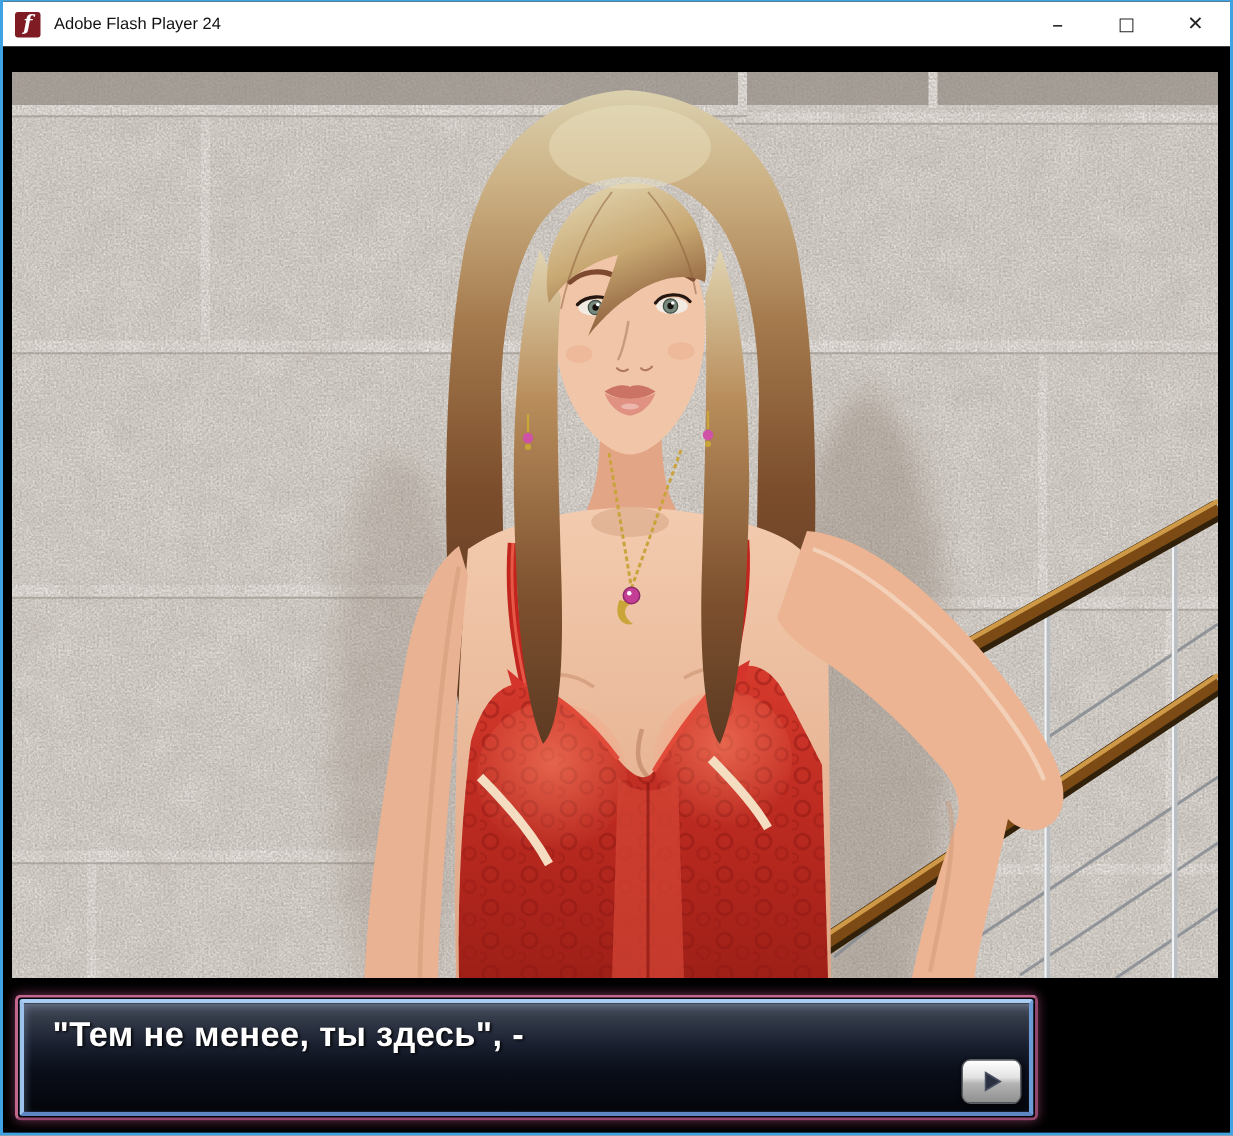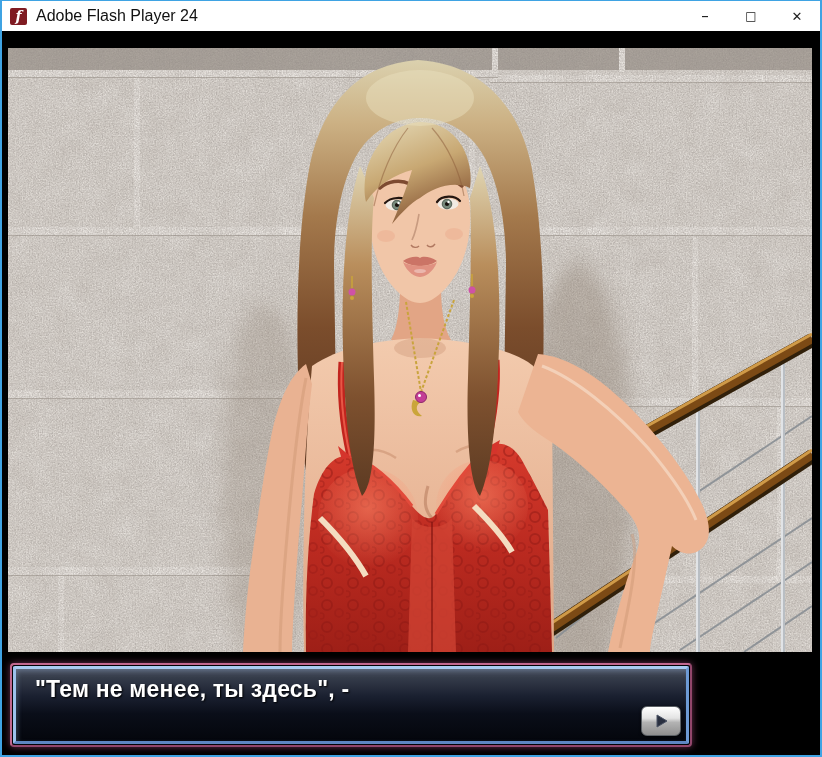--- a/index.html
+++ b/index.html
@@ -10,21 +10,21 @@
   }
   
   .titlebar{
     position:relative;height:30px;background:#ffffff;display:flex;align-items:center;
   }
   .flash-icon{
     width:17px;height:17px;margin-left:8px;background:#7f1b22;border-radius:2px;
     color:#fff;font-family:"DejaVu Serif",serif;font-style:italic;font-weight:bold;
     font-size:14px;line-height:16px;text-align:center;flex:0 0 auto;
   }
-  .title-text{margin-left:9px;font-size:16px;color:#111;white-space:nowrap;}
+  .title-text{margin-left:9px;font-size:11px;color:#111;white-space:nowrap;}
   .win-controls{margin-left:auto;display:flex;height:100%;}
   .win-btn{
     width:46px;height:100%;display:flex;align-items:center;justify-content:center;
     color:#222;font-size:13px;cursor:default;font-family:"DejaVu Sans",sans-serif;
   }
   .win-btn.min{font-size:15px;padding-bottom:6px;}
   .win-btn.max{font-size:12px;}
   .win-btn.close{font-size:13px;}
   
   .stage{position:relative;width:818px;height:724px;background:#000;}

